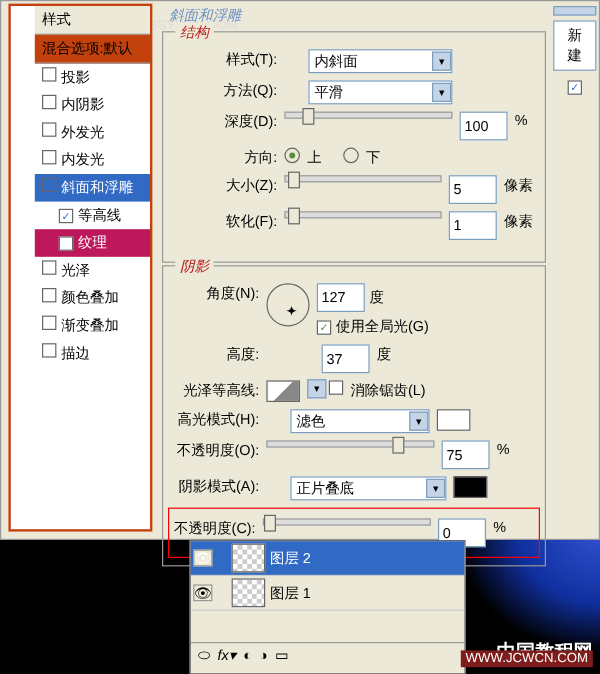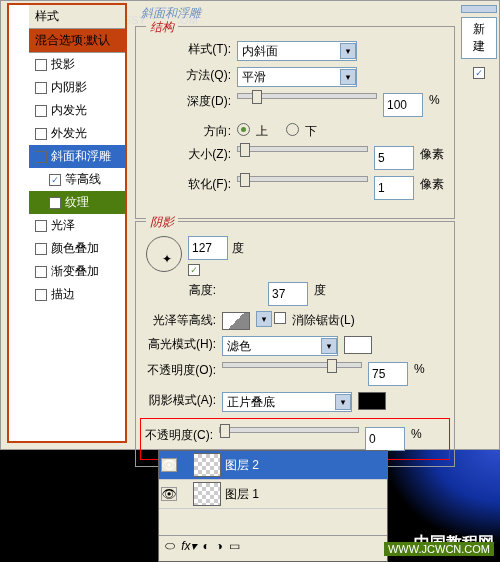--- a/index.html
+++ b/index.html
@@ -2,34 +2,34 @@
 <html><head>
 <meta charset="utf-8">
 <style>
 * { box-sizing: border-box; margin: 0; padding: 0; font-family: "Microsoft YaHei", SimSun, sans-serif; font-size: 12px; }
 body { background: #000; width: 500px; height: 562px; position: relative; overflow: hidden; }
 .dialog { position: absolute; top: 0; left: 0; width: 500px; height: 450px; background: #ece9d8; border: 1px solid #999; }
 .watermark { position: absolute; top: 12px; left: 8px; color: #ddd; font-size: 11px; }
 .sidebar { position: absolute; top: 2px; left: 6px; width: 120px; height: 440px; border: 2px solid #c2410c; background: #fff; padding-left: 20px; }
 .sidebar-header { padding: 3px 6px; background: #ece9d8; border-bottom: 1px solid #999; }
 .sidebar-sub { padding: 3px 6px; background: #c2410c; border-bottom: 1px solid #999; }
-.sidebar-item { padding: 3px 6px; display: flex; align-items: center; gap: 4px; cursor: pointer; }
+.sidebar-item { padding: 3px 6px; display: flex; gap: 4px; cursor: pointer; }
 .sidebar-item.selected { background: #316ac5; color: #fff; }
 .sidebar-item.selected .cb { background: #316ac5; }
 .sidebar-sub-item { padding: 3px 6px 3px 20px; display: flex; align-items: center; gap: 4px; cursor: pointer; }
-.sidebar-sub-item.selected { background: #4d7c0f; color: #fff; }
+.sidebar-sub-item.selected { background: #be185d; color: #fff; }
 .cb { width: 12px; height: 12px; border: 1px solid #666; background: #fff; display: inline-flex; align-items: center; justify-content: center; font-size: 9px; color: #316ac5; }
 .main { position: absolute; top: 2px; left: 132px; right: 42px; height: 440px; }
 .fieldset { border: 1px solid #999; margin: 2px; padding: 8px 10px 12px; position: relative; }
 .fieldset-title { position: absolute; top: -8px; left: 10px; background: #ece9d8; padding: 0 4px; color: #b91c1c; font-style: italic; }
 .row { display: flex; align-items: flex-start; margin: 6px 0; gap: 6px; }
 .label { width: 85px; text-align: right; }
 .label2 { width: 70px; text-align: right; }
 select, .dd { background: #fff; border: 1px solid #7b9ebd; height: 20px; padding: 1px 4px; }
-.dd { width: 120px; display: flex; align-items: center; justify-content: space-between; }
+.dd { width: 120px; display: flex; align-items: center; justify-content: space-between; margin-left: 20px; }
 .dd-arrow { background: #c5d3e7; width: 16px; height: 16px; display: inline-flex; align-items: center; justify-content: center; font-size: 9px; margin: -1px -4px -1px 0; border: 1px solid #7b9ebd; }
 input[type=text] { width: 40px; height: 20px; border: 1px solid #7b9ebd; padding: 11px 3px; }
 .slider { flex: 1; height: 6px; background: #ddd; border: 1px solid #999; position: relative; min-width: 80px; max-width: 140px; }
 .slider-thumb { position: absolute; top: -4px; width: 10px; height: 14px; background: #ece9d8; border: 1px solid #666; }
 .radio { width: 13px; height: 13px; border: 1px solid #666; border-radius: 50%; display: inline-flex; align-items: center; justify-content: center; }
 .radio.checked::after { content: ""; width: 5px; height: 5px; background: #5a8f3c; border-radius: 50%; }
 .angle-widget { width: 36px; height: 36px; border: 1px solid #666; border-radius: 50%; position: relative; }
 .angle-cross { position: absolute; top: 50%; left: 50%; width: 4px; height: 4px; transform: translate(-50%,-50%); }
 .swatch { width: 28px; height: 18px; border: 1px solid #666; }
 .swatch.diag { background: linear-gradient(135deg, #fff 50%, #888 50%); }
@@ -38,21 +38,21 @@
 .rightbtns { position: absolute; top: 0; right: 0; width: 40px; height: 440px; }
 .btn { background: #fff; border: 1px solid #7b9ebd; padding: 3px 8px; margin: 4px 2px; text-align: center; cursor: pointer; }
 .redbox { border: 1px solid red; padding: 2px; margin: 2px -6px -6px; }
 .layers { position: absolute; top: 450px; left: 158px; width: 230px; height: 112px; background: #ece9d8; border: 1px solid #666; }
 .layer-row { display: flex; align-items: center; padding: 2px; gap: 4px; border-bottom: 1px solid #ccc; }
 .layer-row.sel { background: #316ac5; color: #fff; }
 .eye { width: 16px; height: 14px; display: flex; align-items: center; justify-content: center; border: 1px solid #999; background: #ece9d8; }
 .thumb { width: 28px; height: 24px; background: #fff; border: 1px solid #666; background-image: repeating-conic-gradient(#ccc 0% 25%, #fff 0% 50%); background-size: 8px 8px; }
 .layer-footer { display: flex; gap: 6px; padding: 3px 6px; border-top: 1px solid #999; }
 .watermark2 { position: absolute; bottom: 8px; right: 6px; color: #fff; font-size: 16px; font-weight: bold; text-shadow: 1px 1px 2px #000; }
-.watermark3 { position: absolute; bottom: 6px; right: 6px; background: #4d7c0f; color: #fff; padding: 1px 4px; font-size: 11px; }
+.watermark3 { position: absolute; bottom: 6px; right: 6px; background: #7f1d1d; color: #fff; padding: 1px 4px; font-size: 11px; }
 .swirl { position: absolute; top: 445px; right: 0; width: 120px; height: 100px; background: radial-gradient(ellipse at 100% 0%, #3050d0 0%, #1030a0 40%, transparent 70%); }
 </style>
 </head>
 <body>
 
 <div class="swirl"></div>
 
 <div class="dialog">
   <div class="watermark">思缘设计论坛 WWW.MISSYUAN.COM</div>
 
@@ -62,25 +62,25 @@
     <div class="sidebar-item">
         <span class="cb"></span>
         <span>投影</span>
       </div>
     <div class="sidebar-item">
         <span class="cb"></span>
         <span>内阴影</span>
       </div>
     <div class="sidebar-item">
         <span class="cb"></span>
+        <span>外发光</span>
+      </div>
+    <div class="sidebar-item">
+        <span class="cb"></span>
         <span>内发光</span>
-      </div>
-    <div class="sidebar-item">
-        <span class="cb"></span>
-        <span>外发光</span>
       </div>
     <div class="sidebar-item selected">
         <span class="cb">✓</span>
         <span>斜面和浮雕</span>
       </div>
     <div class="sidebar-sub-item">
         <span class="cb">✓</span>
         <span>等高线</span>
       </div>
     <div class="sidebar-sub-item selected">
@@ -152,30 +152,32 @@
             <div class="slider-thumb" style="left:2px"></div>
           </div>
         <input type="text" value="1" style="">
         <span>像素</span>
       </div>
     </div>
 
     <div class="fieldset">
       <div class="fieldset-title">阴影</div>
       <div class="row">
+        <span class="label2">角度(N):</span>
         <div class="angle-widget">
             <div class="angle-cross">✦</div>
           </div>
         <div style="display:flex;flex-direction:column;gap:4px">
           <div style="display:flex;gap:4px;align-items:center">
             <input type="text" value="127" style="">
             <span>度</span>
           </div>
           <div style="display:flex;gap:4px;align-items:center">
             <span class="cb" style="color:#5a8f3c">✓</span>
+            <span>使用全局光(G)</span>
           </div>
         </div>
       </div>
       <div class="row">
         <span class="label2">高度:</span>
         <span style="width:40px"></span>
         <input type="text" value="37" style="">
         <span>度</span>
       </div>
       <div class="row">

